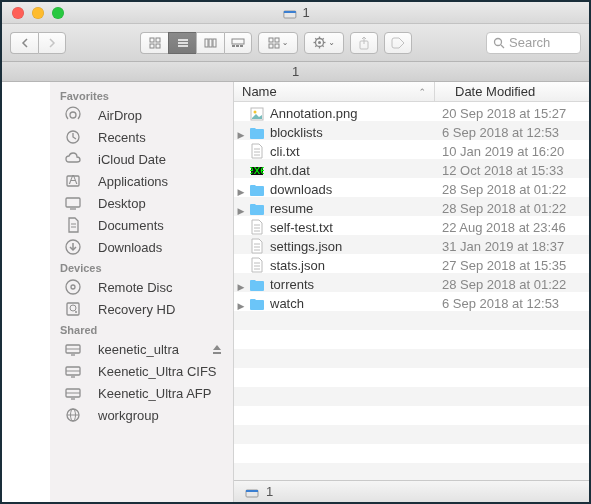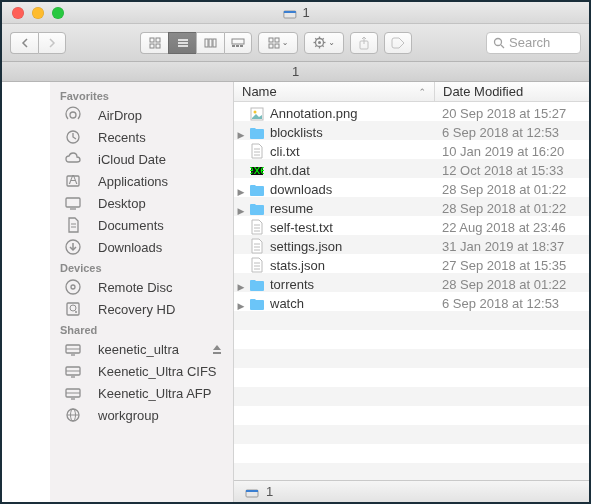--- a/index.html
+++ b/index.html
@@ -19,21 +19,21 @@
 .pathbar { height:20px; background:linear-gradient(#e0e0e0,#d0d0d0); border-bottom:1px solid #b5b5b5; display:flex; align-items:center; justify-content:center; color:#4c4c4c; font-size:12px; }
 .body { flex:1; display:flex; overflow:hidden;margin-left:48px; }
 .sidebar { width:184px; background:#f3f1f2; border-right:1px solid #d2d2d2; overflow-y:auto; padding-top:4px; }
 .sb-header { color:#8a8a8a; font-size:11px; font-weight:600; padding:4px 10px 2px; }
 .sb-item { display:flex; align-items:center; gap:16px; padding:2px 10px 2px 14px; color:#414141; font-size:13px; height:22px; }
 .sb-icon { width:18px; height:18px; display:flex; align-items:center; justify-content:center; color:#8f8f8f; flex-shrink:0; }
 .content { flex:1; display:flex; flex-direction:column; }
 .col-header { height:20px; background:linear-gradient(#fdfdfd,#f0f0f0); border-bottom:1px solid #d8d8d8; display:flex; align-items:center; color:#333; font-size:11px; }
 .col-name { flex:1; padding-left:8px; display:flex; align-items:center; }
 .col-name .sort { margin-left:auto; margin-right:8px; color:#888; font-size:9px; }
-.col-date { width:155px; padding-left:8px; border-left:1px solid #d8d8d8; height:100%; display:flex; align-items:center; }
+.col-date { width:155px; padding-left:20px; border-left:1px solid #d8d8d8; height:100%; display:flex; align-items:center; }
 .rows { flex:1; overflow:auto; }
 .row { height:19px; display:flex; align-items:flex-end; font-size:12px; }
 .row:nth-child(even){ background:#f4f4f4; }
 .row .arrow { width:14px; text-align:center; color:#8a8a8a; font-size:9px; }
 .row .ficon { width:18px; display:flex; align-items:center; justify-content:center; margin-right:4px; }
 .row .fname { flex:1; color:#383838; }
 .row .fdate { width:155px; padding-left:8px; color:#888; }
 .statusbar { height:22px; background:linear-gradient(#f5f5f5,#e3e3e3); border-top:1px solid #c9c9c9; display:flex; align-items:center; padding-left:10px; gap:6px; color:#555; font-size:11px; }
 .spacer { flex:1; }
 

